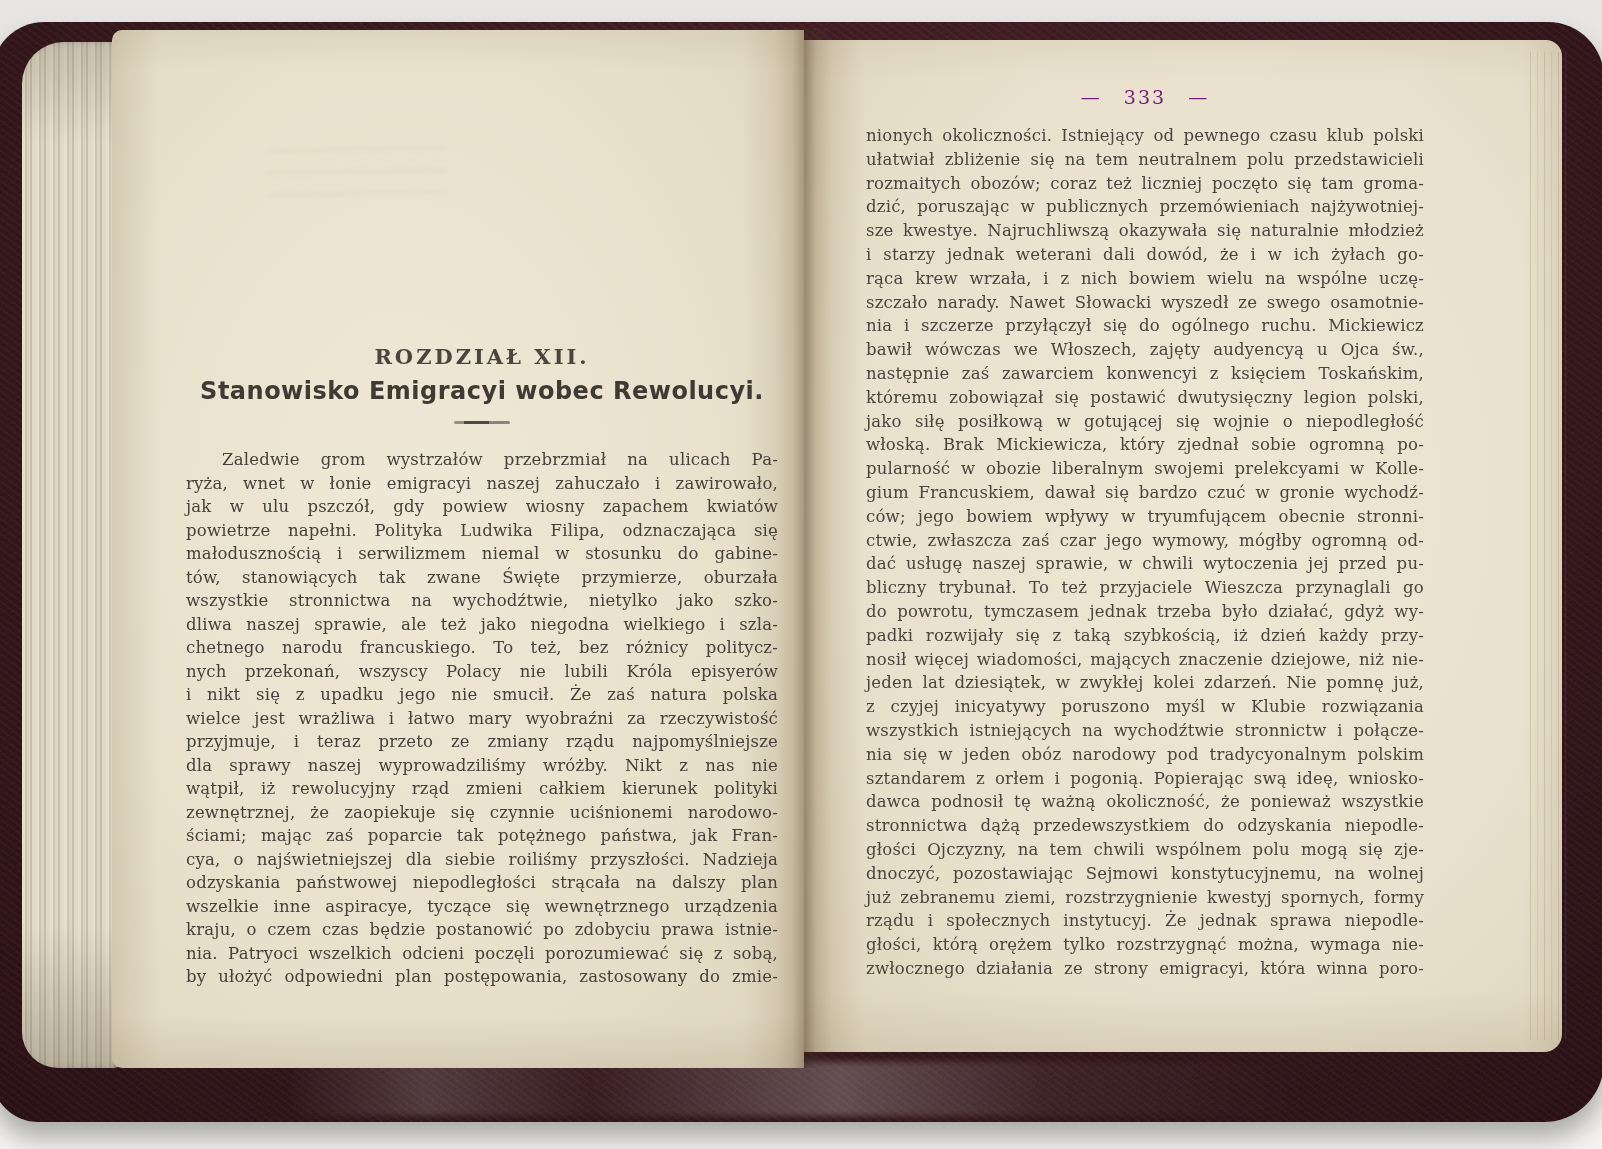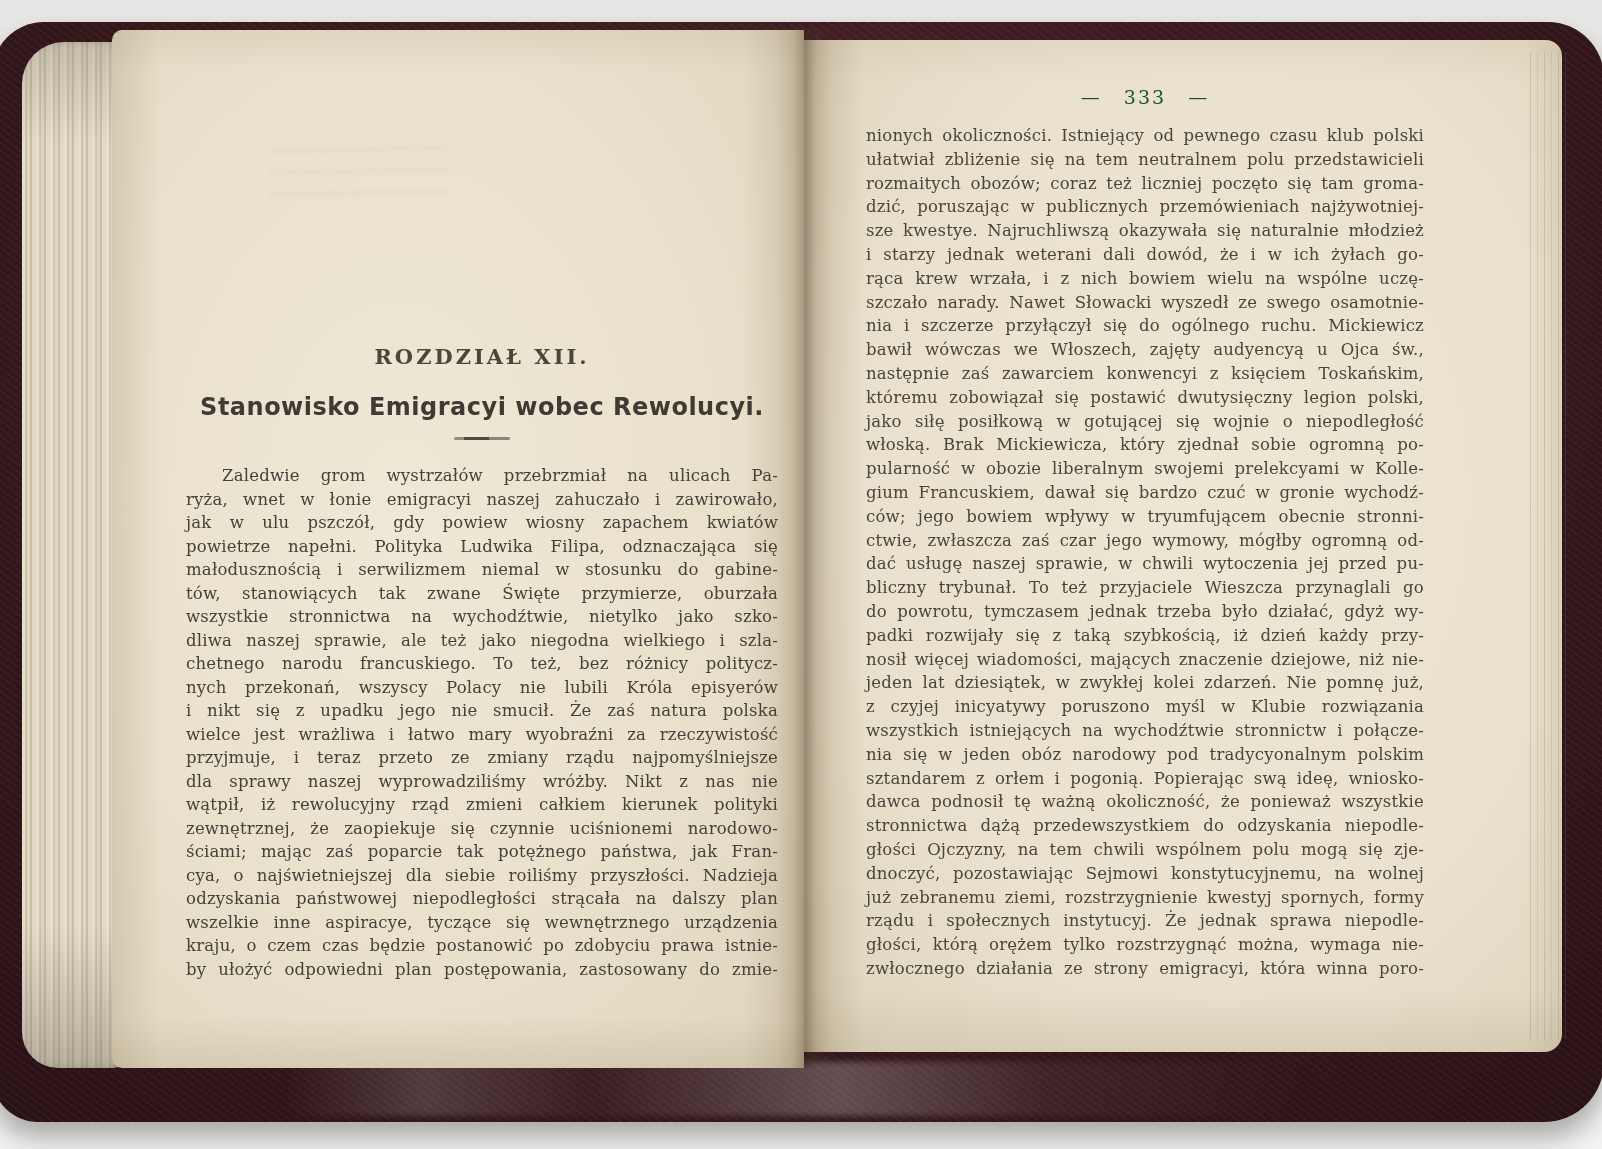--- a/index.html
+++ b/index.html
@@ -82,30 +82,30 @@
 
   
   .left-text  { position: absolute; left: 186px; top: 344px; width: 592px; color: #46403a; }
   .right-text { position: absolute; left: 866px; top: 86px;  width: 558px; color: #4a443d; }
 
   .chapter {
     text-align: center; font-size: 21px; letter-spacing: 3px;
     font-weight: 600; color: #4b453e;
   }
   .subtitle {
-    margin-top: 24px; text-align: center; font-size: 24px;
+    margin-top: 8px; text-align: center; font-size: 24px;
     font-family: "DejaVu Sans", sans-serif; font-weight: 600;
     letter-spacing: 0.5px; color: #3f3a34;
   }
   .rule {
     width: 56px; height: 3px; margin: 16px auto 0;
     background: linear-gradient(90deg, #948f86 0 18%, #4e4942 18% 62%, #8a857c 62% 100%);
     border-radius: 2px;
   }
-  .pagenum { text-align: center; font-size: 19px; letter-spacing: 2px; word-spacing: 14px; color: #14532d; }
+  .pagenum { text-align: center; font-size: 19px; letter-spacing: 2px; word-spacing: 14px; color: #701a75; }
 
   .body-lines { font-size: 16.5px; }
   .left-body  { margin-top: 24px; line-height: 23.5px; }
   .right-body { margin-top: 16px; line-height: 23.8px; }
   .tline {
     text-align: justify;
     text-align-last: justify;
     letter-spacing: 0.2px;
     white-space: normal;
   }
@@ -149,20 +149,21 @@
         <div class="tline">wielce jest wrażliwa i łatwo mary wyobraźni za rzeczywistość</div>
         <div class="tline">przyjmuje, i teraz przeto ze zmiany rządu najpomyślniejsze</div>
         <div class="tline">dla sprawy naszej wyprowadziliśmy wróżby. Nikt z nas nie</div>
         <div class="tline">wątpił, iż rewolucyjny rząd zmieni całkiem kierunek polityki</div>
         <div class="tline">zewnętrznej, że zaopiekuje się czynnie uciśnionemi narodowo-</div>
         <div class="tline">ściami; mając zaś poparcie tak potężnego państwa, jak Fran-</div>
         <div class="tline">cya, o najświetniejszej dla siebie roiliśmy przyszłości. Nadzieja</div>
         <div class="tline">odzyskania państwowej niepodległości strącała na dalszy plan</div>
         <div class="tline">wszelkie inne aspiracye, tyczące się wewnętrznego urządzenia</div>
         <div class="tline">kraju, o czem czas będzie postanowić po zdobyciu prawa istnie-</div>
+        <div class="tline">nia. Patryoci wszelkich odcieni poczęli porozumiewać się z sobą,</div>
         <div class="tline">by ułożyć odpowiedni plan postępowania, zastosowany do zmie-</div>
       </div>
   </div>
 
   <div class="right-text">
     <div class="pagenum">— 333 —</div>
     <div class="body-lines right-body">
         <div class="tline">nionych okoliczności. Istniejący od pewnego czasu klub polski</div>
         <div class="tline">ułatwiał zbliżenie się na tem neutralnem polu przedstawicieli</div>
         <div class="tline">rozmaitych obozów; coraz też liczniej poczęto się tam groma-</div>

